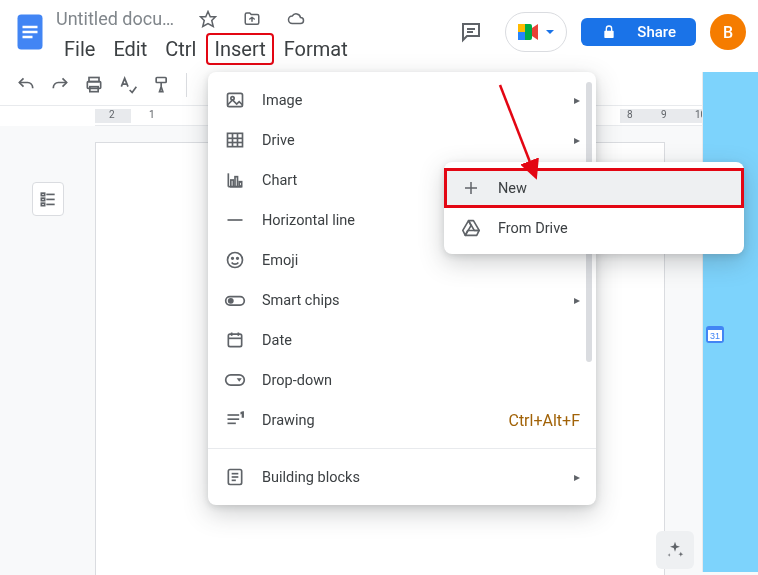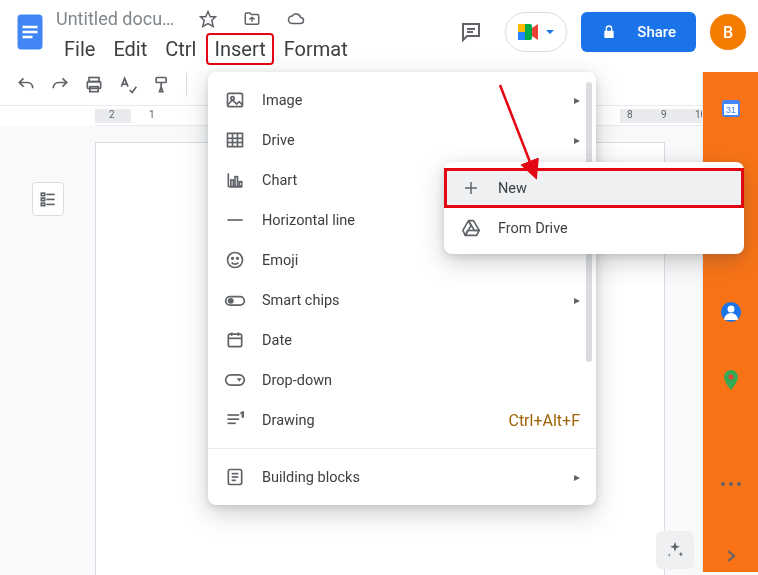--- a/index.html
+++ b/index.html
@@ -54,21 +54,21 @@
     color:#5f6368;
   }
   .meet-pill {
     display:flex; align-items:center; gap:4px;
     border:1px solid #dadce0; border-radius: 20px;
     padding: 4px 10px; height:40px;
   }
   .share-btn {
     background:#1a73e8; color:#fff;
     border-radius: 6px;
-    height: 40px;
+    height: 28px;
     padding: 0 20px;
     display:flex; align-items:center; gap:20px;
     font-weight:500; font-size:15px;
   }
   .avatar {
     width: 36px; height:36px; border-radius:50%;
     background:#f57c00; color:#fff;
     display:flex; align-items:center; justify-content:center;
     font-weight:500; font-size:16px;
   }
@@ -127,23 +127,23 @@
   .cursor-caret {
     position:absolute; top:134px; left:114px;
     width:2px; height:20px; background:#000;
   }
   
   .side-panel {
     position:absolute;
     right:0; top:72px;
     width: 56px;
     height: 500px;
-    background:#f97316;
+    background:#7dd3fc;
     border-left:1px solid #e8eaed;
-    display:flex; flex-direction:column; align-items:center;
+    display:flex; flex-direction:row; align-items:center;
     padding-top: 24px;
     gap: 44px;
   }
   .side-icon { width:26px; height:26px; display:flex; align-items:center; justify-content:center;}
   
   .dropdown {
     position:absolute;
     left: 208px;
     top: 72px;
     width: 388px;

